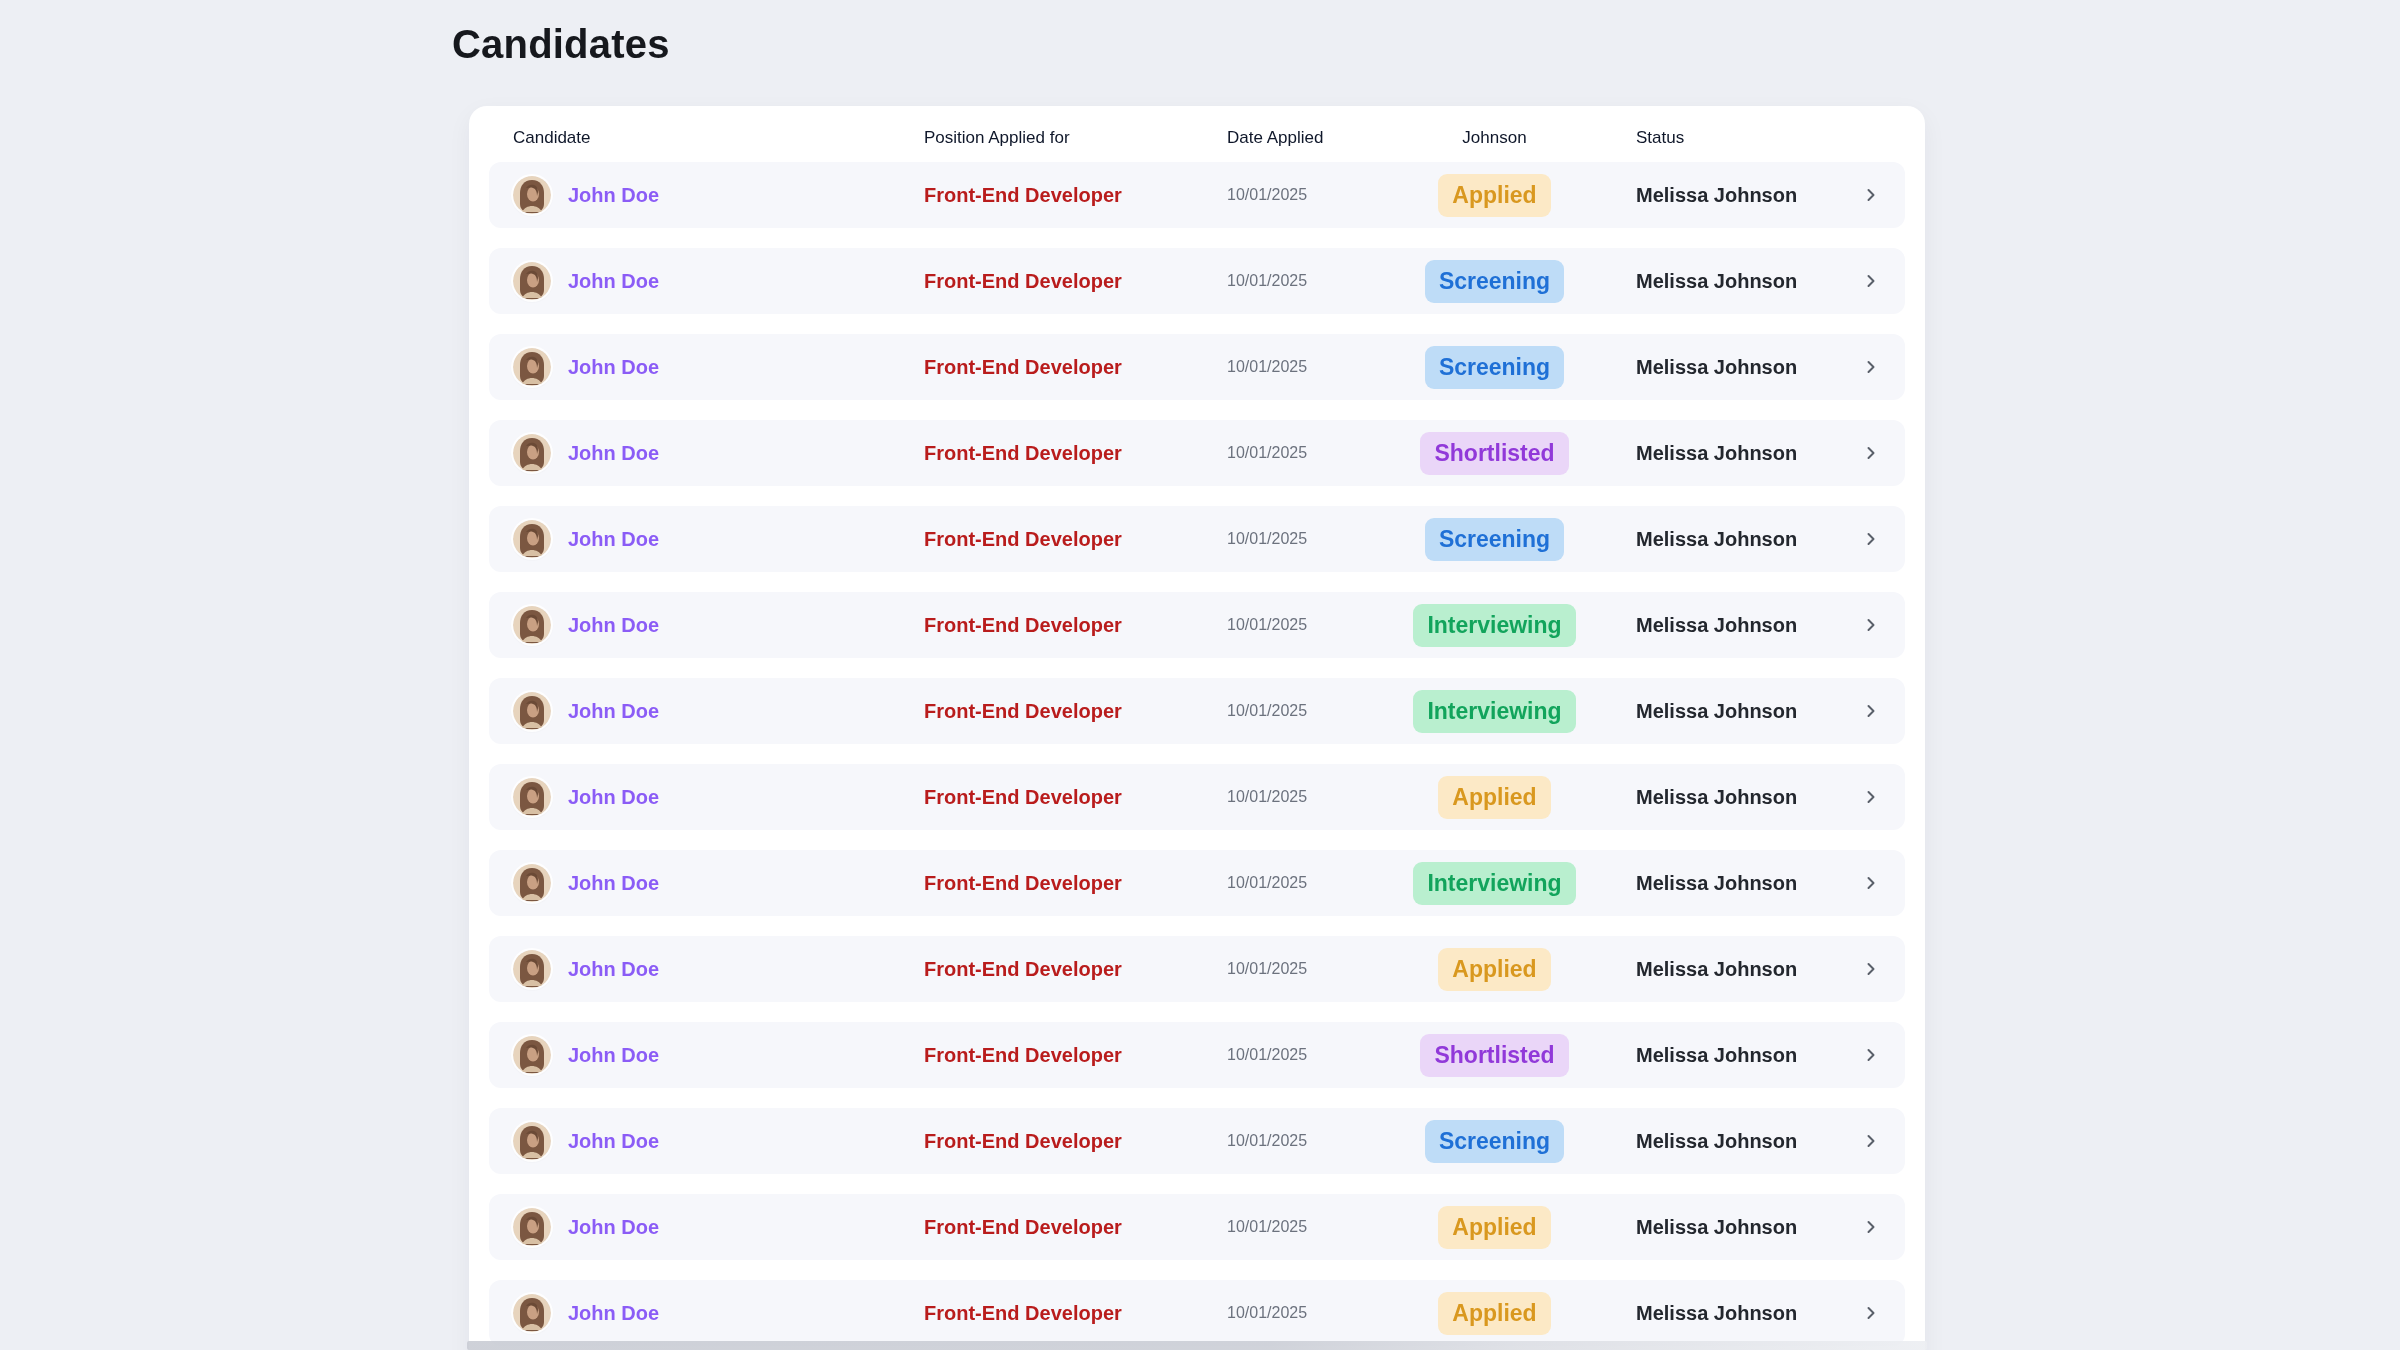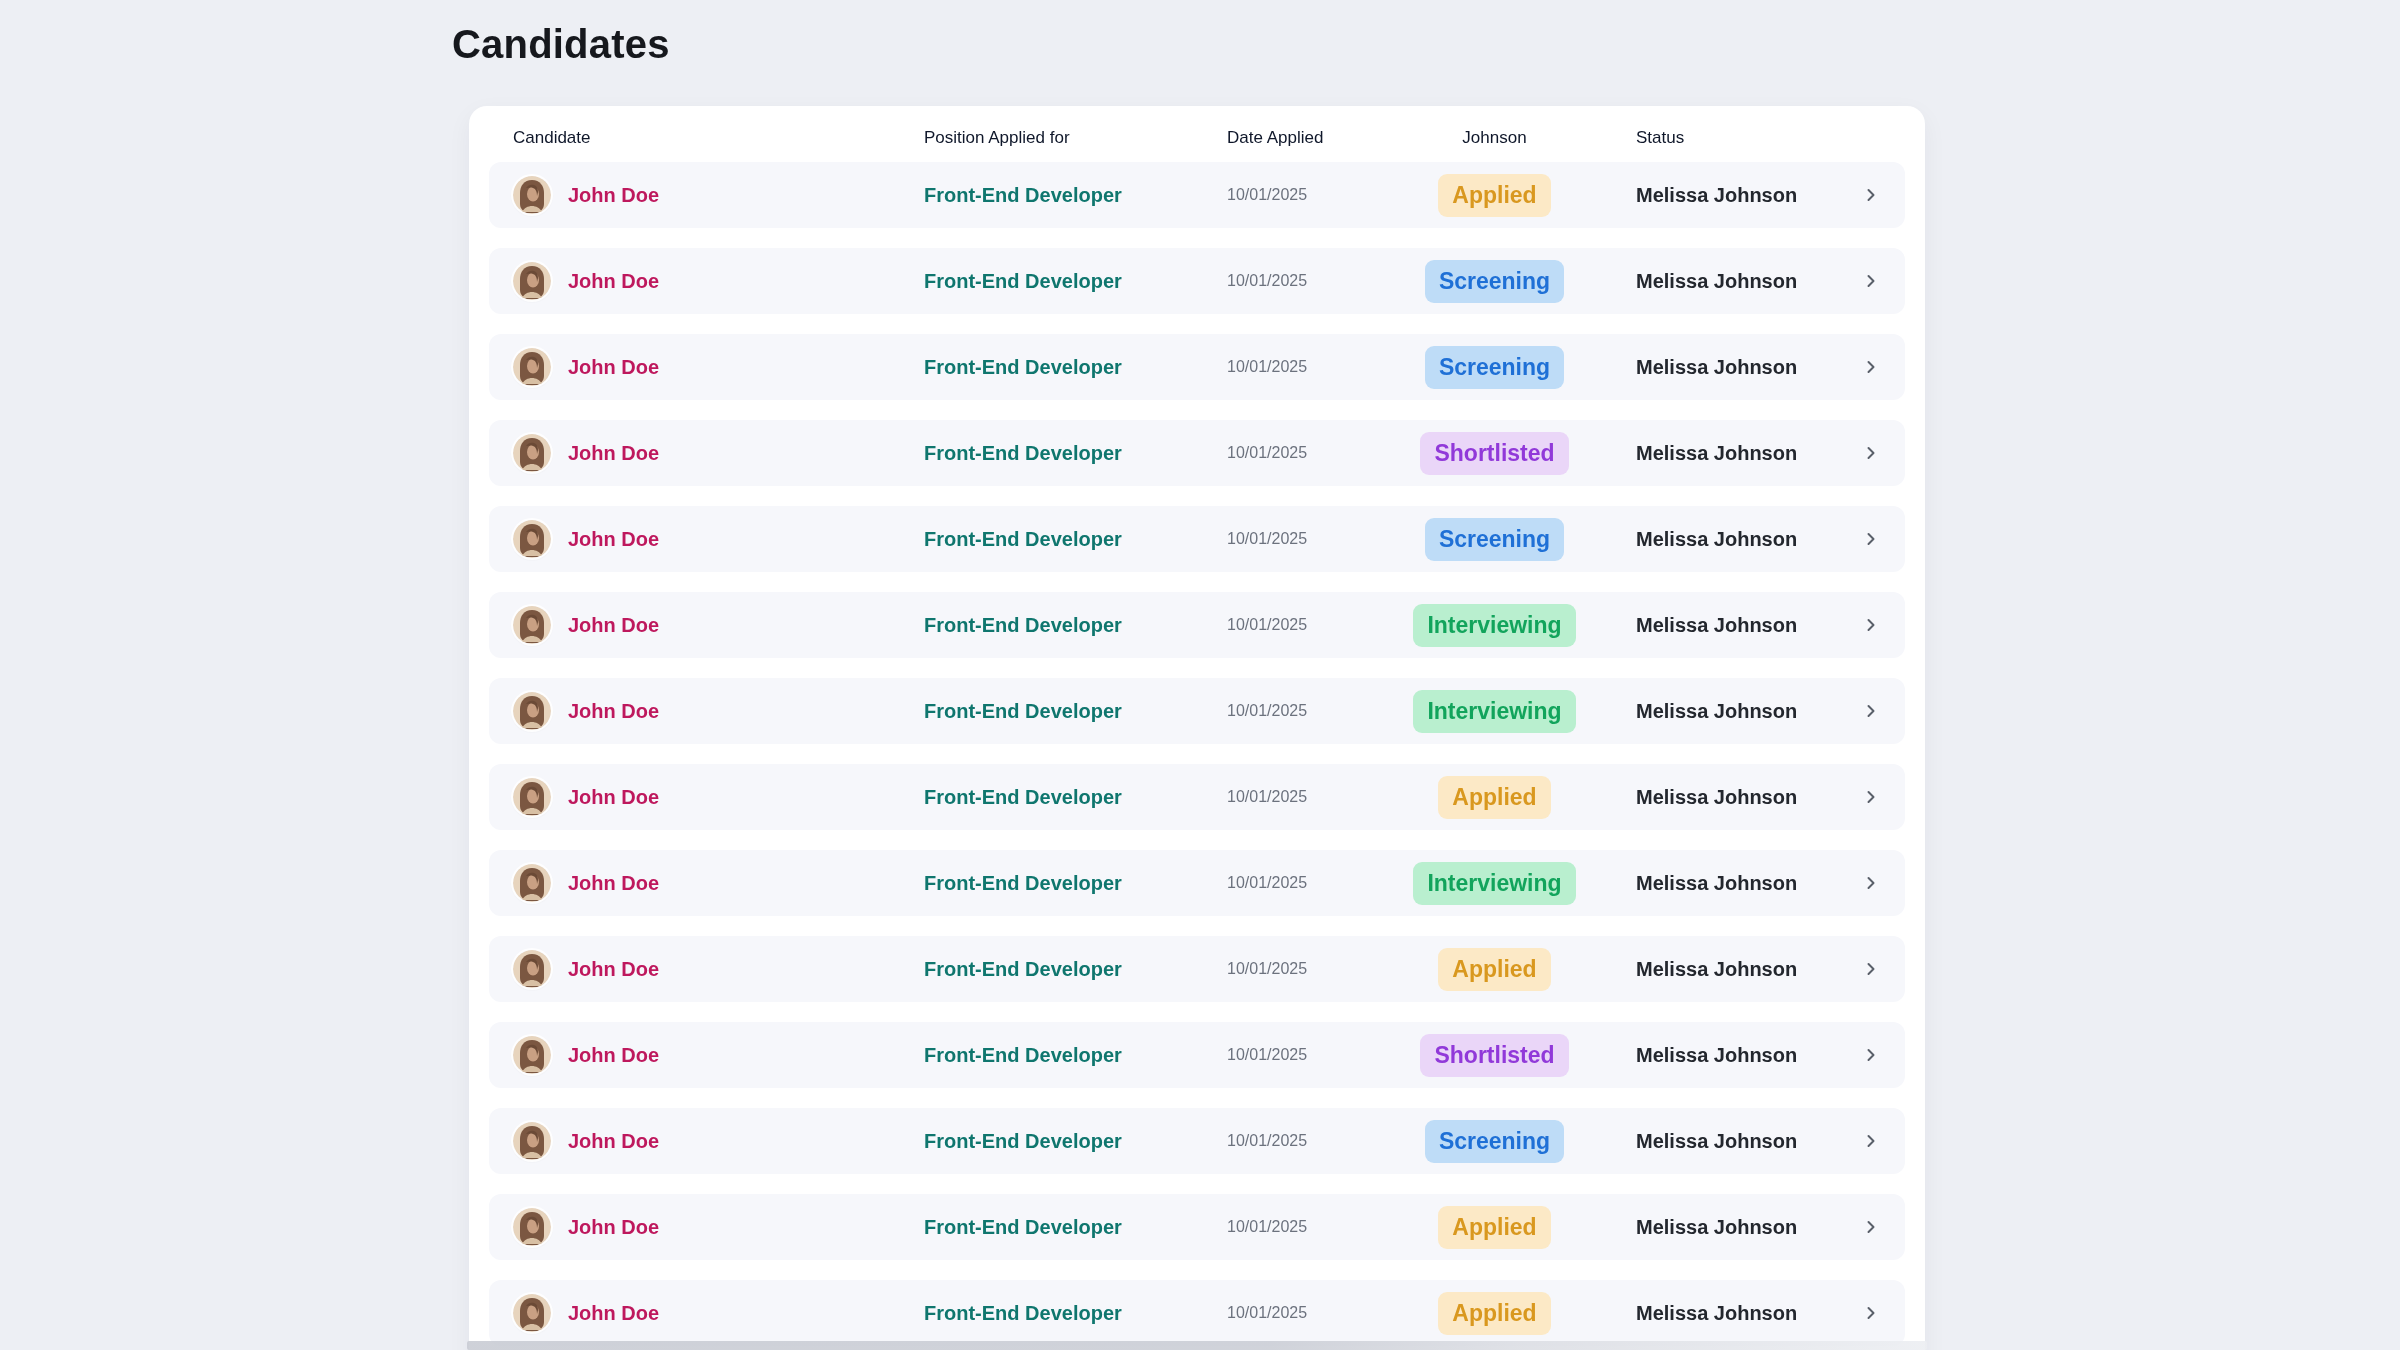--- a/index.html
+++ b/index.html
@@ -38,23 +38,23 @@
     align-items:center; padding:0 24px;
     cursor:pointer;
   }
   .cell { display:flex; align-items:center; }
   .candidate-cell { gap:17px; }
   .avatar {
     width:38px; height:38px; border-radius:50%; overflow:hidden; flex:0 0 38px;
     box-shadow:0 0 0 2px rgba(255,255,255,0.9), 0 1px 3px rgba(0,0,0,0.12);
   }
   .avatar svg { display:block; }
-  .name { font-size:20px; font-weight:700; color:#be185d; }
+  .name { font-size:20px; font-weight:700; color:#8b5cf6; }
   .pos {
-    font-size:20px; font-weight:700; color:#0f766e; text-decoration:none;
+    font-size:20px; font-weight:700; color:#b91c1c; text-decoration:none;
   }
   .date { font-size:16px; color:#6c727e; }
   .status-cell { justify-content:center; }
   .badge {
     font-size:23px; font-weight:700;
     padding:8px 14px; border-radius:9px; white-space:nowrap;
   }
   .manager-cell { padding-left:59px; }
   .manager { font-size:20px; font-weight:700; color:#23272e; }
   .chev-cell { justify-content:flex-end; }

